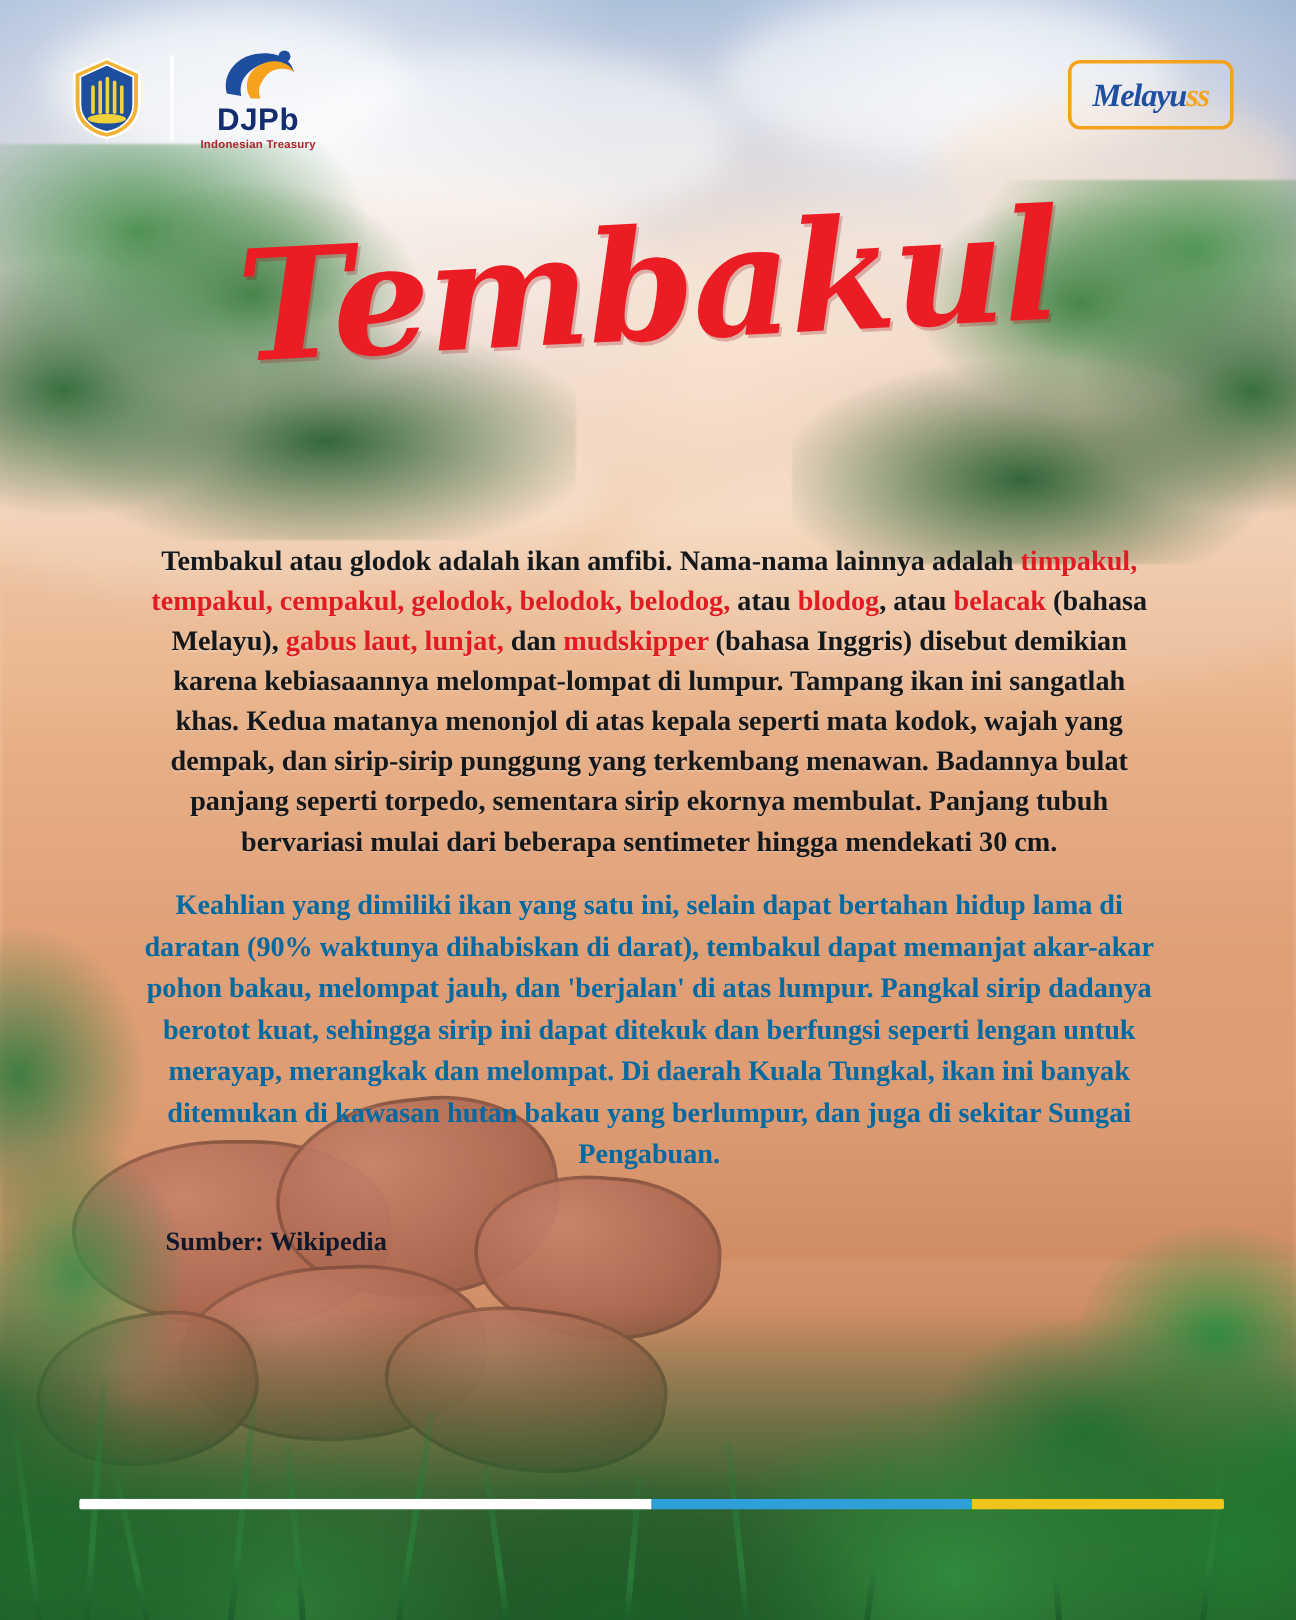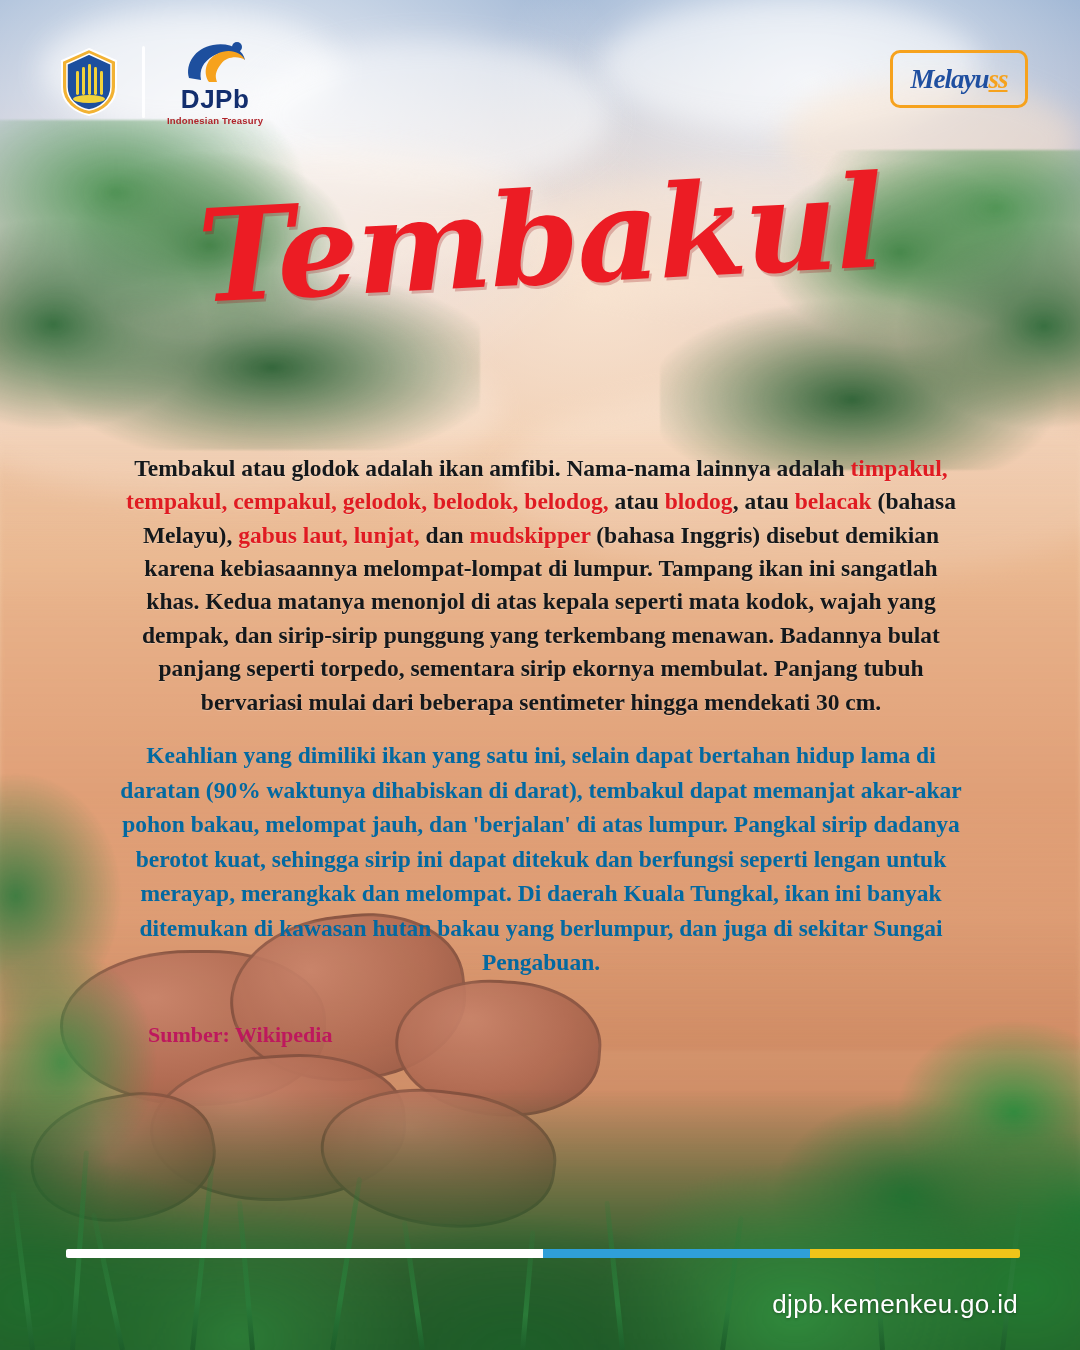--- a/index.html
+++ b/index.html
@@ -196,21 +196,21 @@
     justify-content: center;
   }
   .intress-text {
     font-family: "Liberation Serif", serif;
     font-style: italic;
     font-weight: bold;
     font-size: 27px;
     color: #1f4fa0;
     letter-spacing: -1px;
   }
-  .intress-text .o { color: #f6a21d; text-decoration: underline; }
+  .intress-text .o { color: #f6a21d; }
 
   
   .title-wrap {
     position: absolute;
     left: 0; right: 0; top: 175px;
     text-align: center;
   }
   .title {
     font-family: "DejaVu Serif", serif;
     font-style: italic;
@@ -259,26 +259,26 @@
     text-align: center;
     font-family: "Liberation Serif", serif;
     font-weight: bold;
     font-size: 23.5px;
     line-height: 1.47;
     color: #0369a1;
   }
 
   .source {
     position: absolute;
-    left: 148px;
+    left: 138px;
     top: 1022px;
     font-family: "Liberation Serif", serif;
     font-weight: bold;
     font-size: 22px;
-    color: #be185d;
+    color: #0f172a;
   }
 
   
   .footer-bar {
     position: absolute;
     left: 66px; right: 60px; bottom: 92px;
     height: 9px;
     display: flex;
     border-radius: 2px;
     overflow: hidden;
@@ -392,15 +392,14 @@
 
   <div class="para2">Keahlian yang dimiliki ikan yang satu ini, selain dapat bertahan hidup lama di daratan (90% waktunya dihabiskan di darat), tembakul dapat memanjat akar-akar pohon bakau, melompat jauh, dan 'berjalan' di atas lumpur. Pangkal sirip dadanya berotot kuat, sehingga sirip ini dapat ditekuk dan berfungsi seperti lengan untuk merayap, merangkak dan melompat. Di daerah Kuala Tungkal, ikan ini banyak ditemukan di kawasan hutan bakau yang berlumpur, dan juga di sekitar Sungai Pengabuan.</div>
 
   <div class="source">Sumber: Wikipedia</div>
 
   <div class="footer-bar">
     <div class="seg seg-white"></div>
     <div class="seg seg-blue"></div>
     <div class="seg seg-gold"></div>
   </div>
-  <div class="site">djpb.kemenkeu.go.id</div>
 
 </div>
 
 </body></html>

